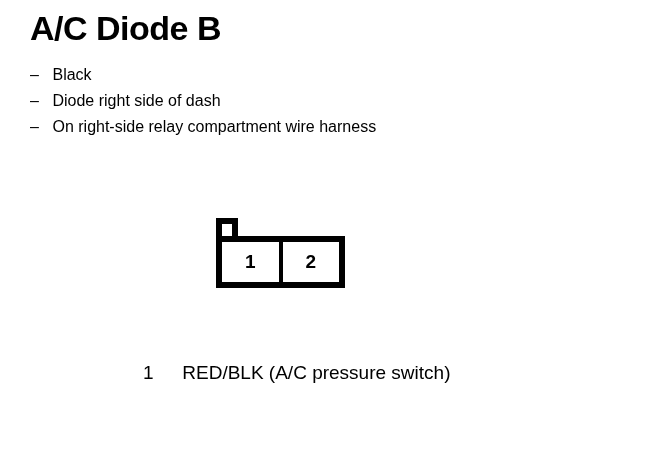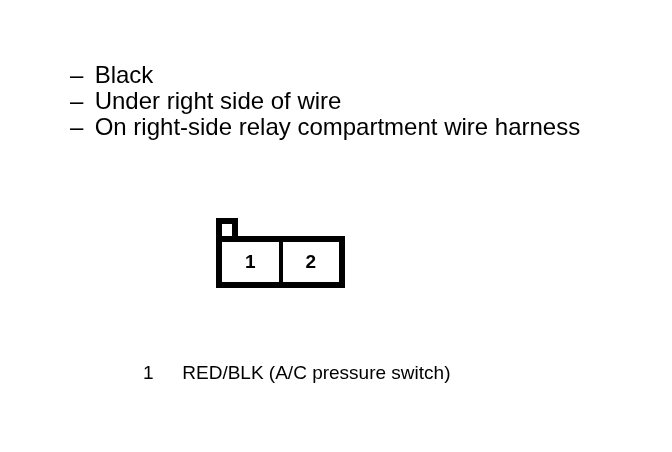--- a/index.html
+++ b/index.html
@@ -37,25 +37,24 @@
   }
 
   
   #desc-list {
     position: absolute;
     left: 30px;
     top: 62px;
     width: 600px;
   }
   .desc-item {
-    font-size: 24px;
+    font-size: 16px;
     line-height: 26px;
     white-space: nowrap;
     display: block;
-    margin-left: 40px;
   }
   .desc-dash {
     display: inline-block;
     width: 18px;
   }
 
   
   #connector-diagram {
     position: absolute;
     left: 210px;
@@ -129,31 +128,32 @@
   .legend-desc {
     display: inline;
     text-align: center;
   }
 </style>
 </head>
 <body>
 
 <div id="page">
 
+  <div id="page-title">A/C Diode B</div>
 
   <div id="desc-list">
 
     <div class="desc-item">
       <span class="desc-dash">–</span>
       <span>Black</span>
     </div>
 
     <div class="desc-item">
       <span class="desc-dash">–</span>
-      <span>Under right side of wire</span>
+      <span>Diode right side of dash</span>
     </div>
 
     <div class="desc-item">
       <span class="desc-dash">–</span>
       <span>On right-side relay compartment wire harness</span>
     </div>
 
   </div>
 
   <div id="connector-diagram">

